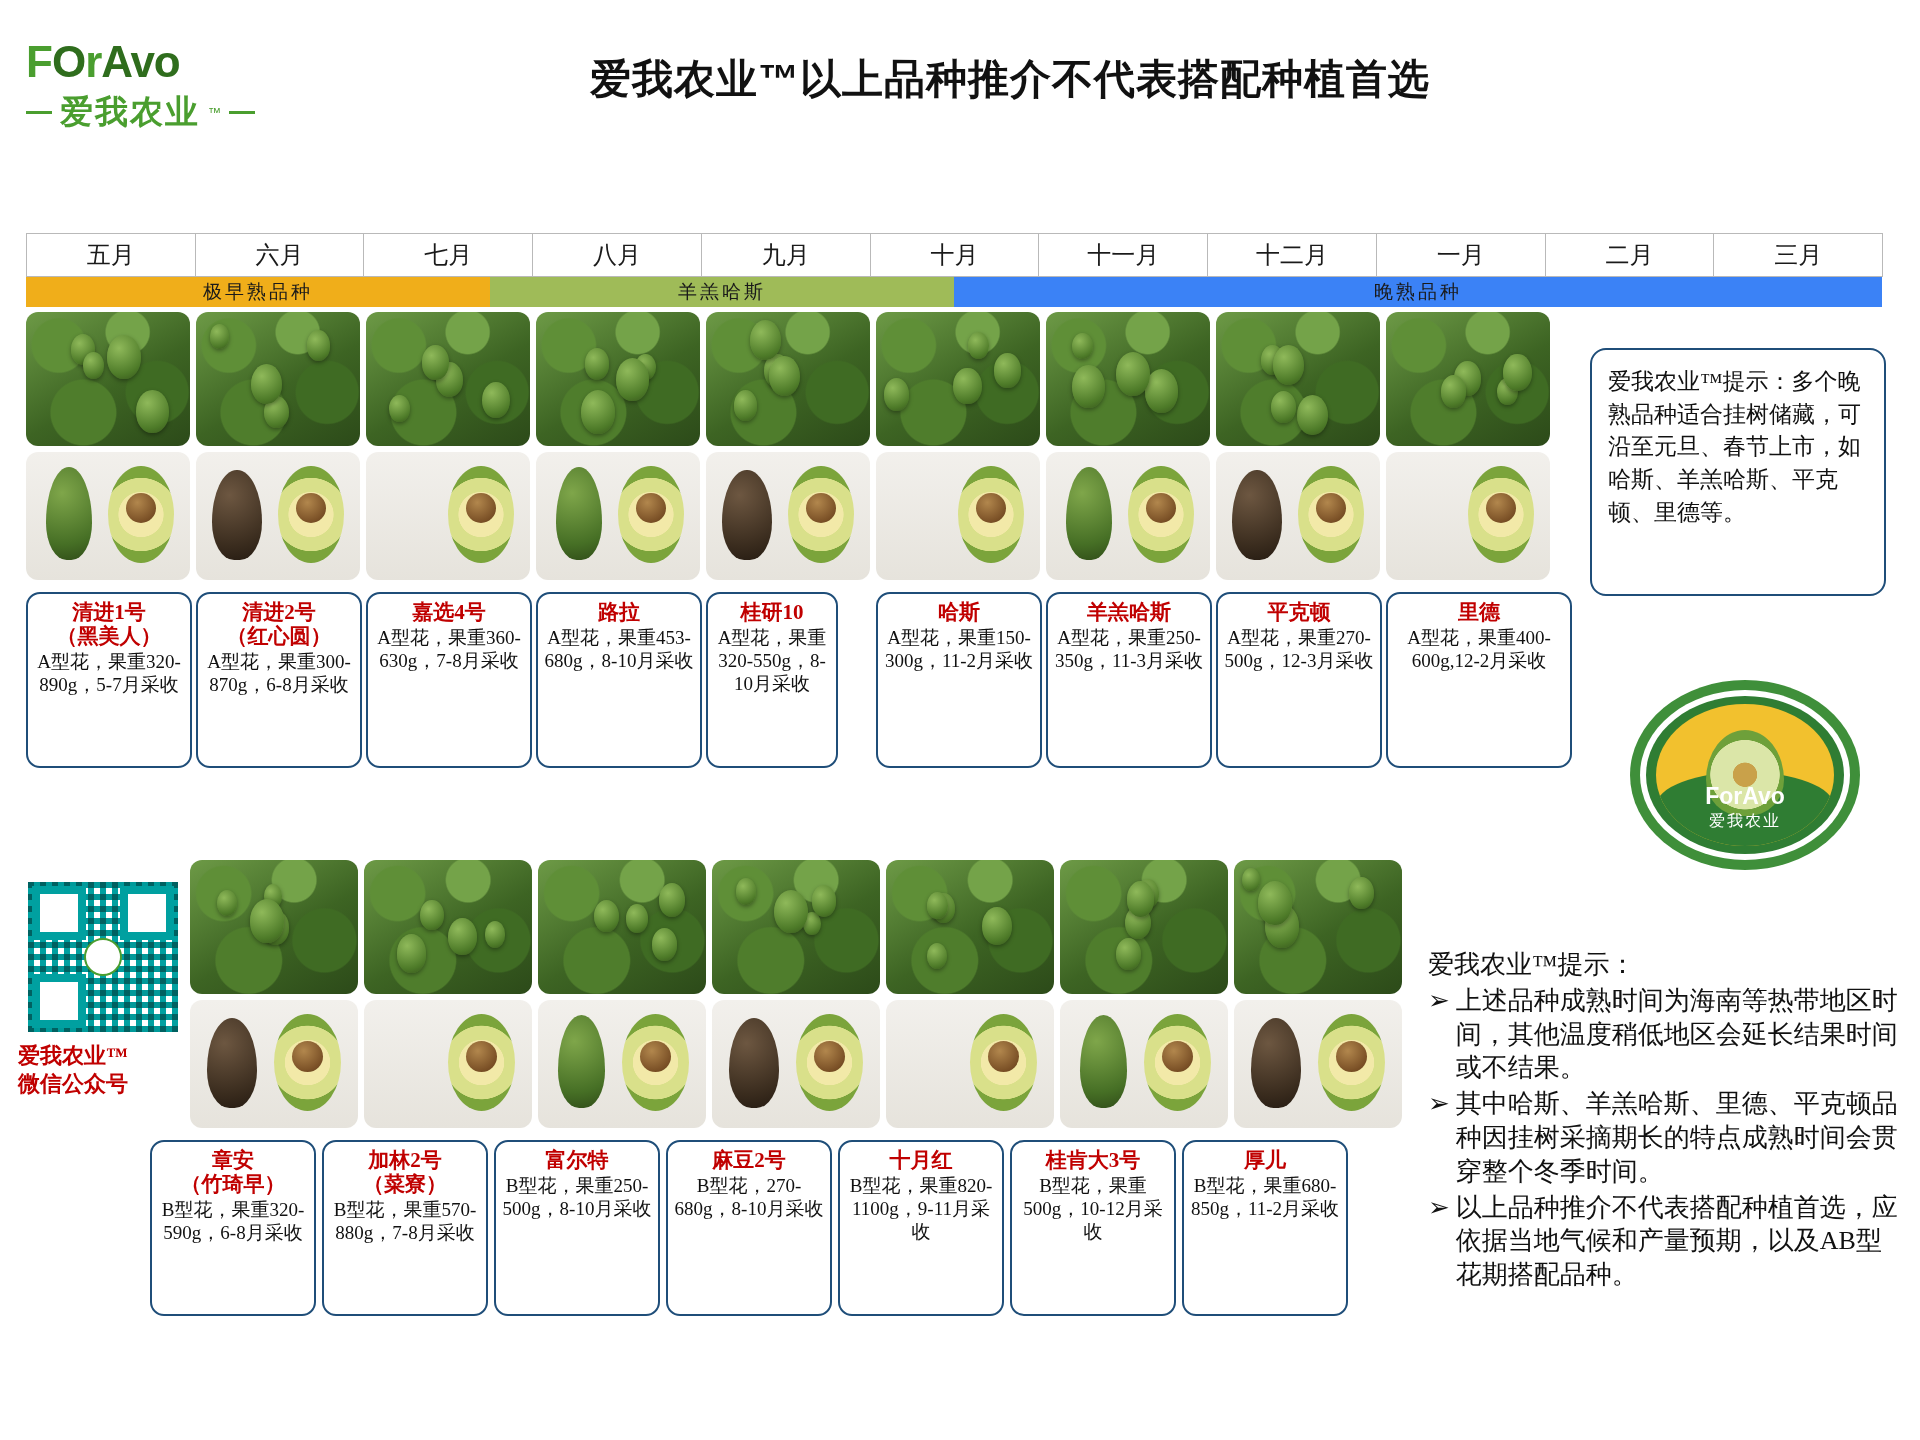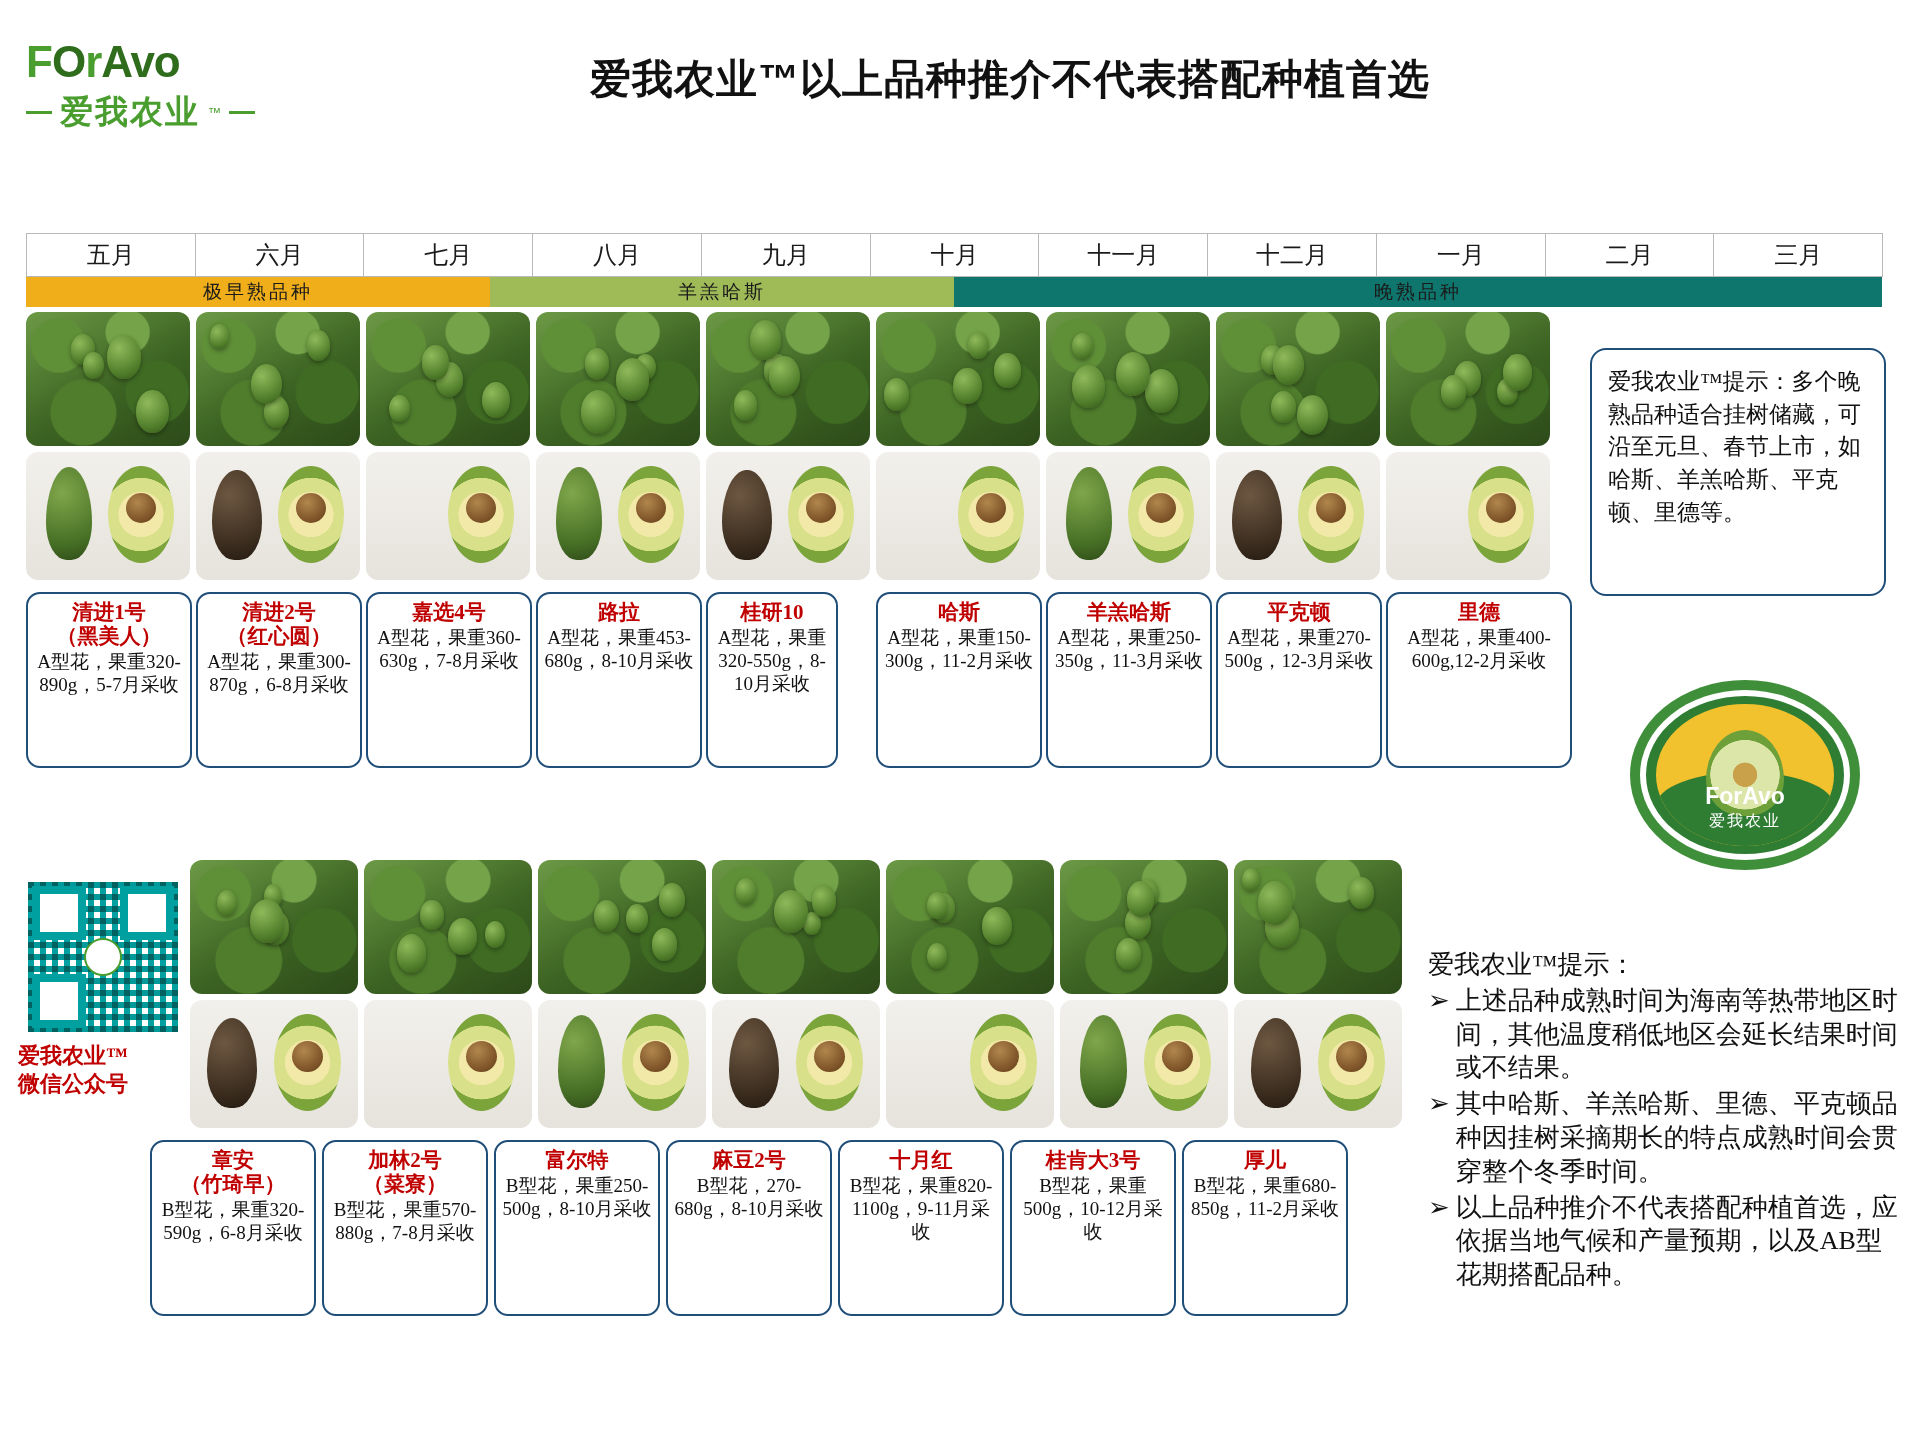--- a/index.html
+++ b/index.html
@@ -350,21 +350,21 @@
     <div class="month-cell">十月</div>
     <div class="month-cell">十一月</div>
     <div class="month-cell">十二月</div>
     <div class="month-cell">一月</div>
     <div class="month-cell">二月</div>
     <div class="month-cell">三月</div>
   </div>
 <div class="season-row" id="season-row">
     <div class="season-cell" style="flex: 2 1 0%; background: rgb(240, 174, 26);">极早熟品种</div>
     <div class="season-cell" style="flex: 2 1 0%; background: rgb(159, 187, 88);">羊羔哈斯</div>
-    <div class="season-cell" style="flex: 4 1 0%; background: #0f766e;">晚熟品种</div>
+    <div class="season-cell" style="flex: 4 1 0%; background: #3b82f6;">晚熟品种</div>
   </div>
 
 <div class="strip" id="strip-a-tree" style="left:26px; top:312px;">
     <div class="ph tree" style="width: 164px; height: 134px;">
       <div class="fruit-on-tree" style="width: 32.747px; height: 42.5712px; left: 110.308px; top: 78.0485px;"></div>
       <div class="fruit-on-tree" style="width: 23.9797px; height: 31.1737px; left: 44.5313px; top: 21.6073px;"></div>
       <div class="fruit-on-tree" style="width: 20.6493px; height: 26.8441px; left: 57.0416px; top: 39.8697px;"></div>
       <div class="fruit-on-tree" style="width: 33.5442px; height: 43.6075px; left: 81.3573px; top: 23.2454px;"></div>
     </div>
     <div class="ph tree" style="width: 164px; height: 134px;">

